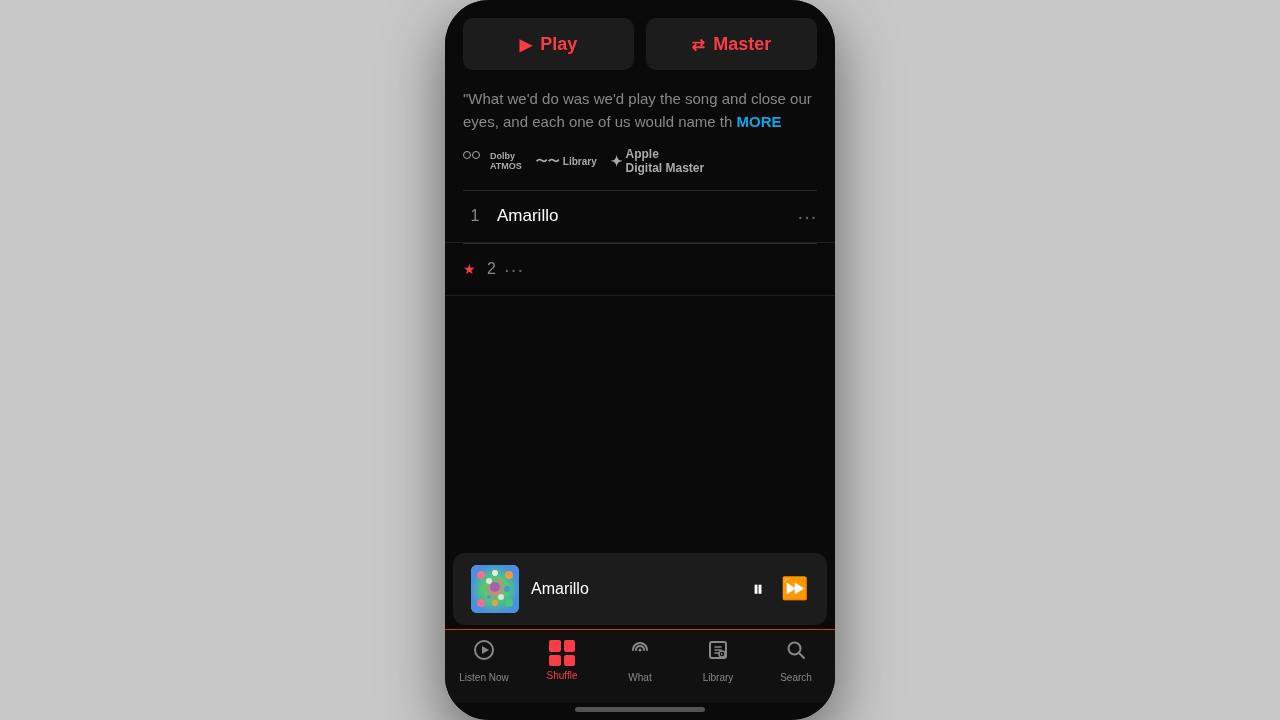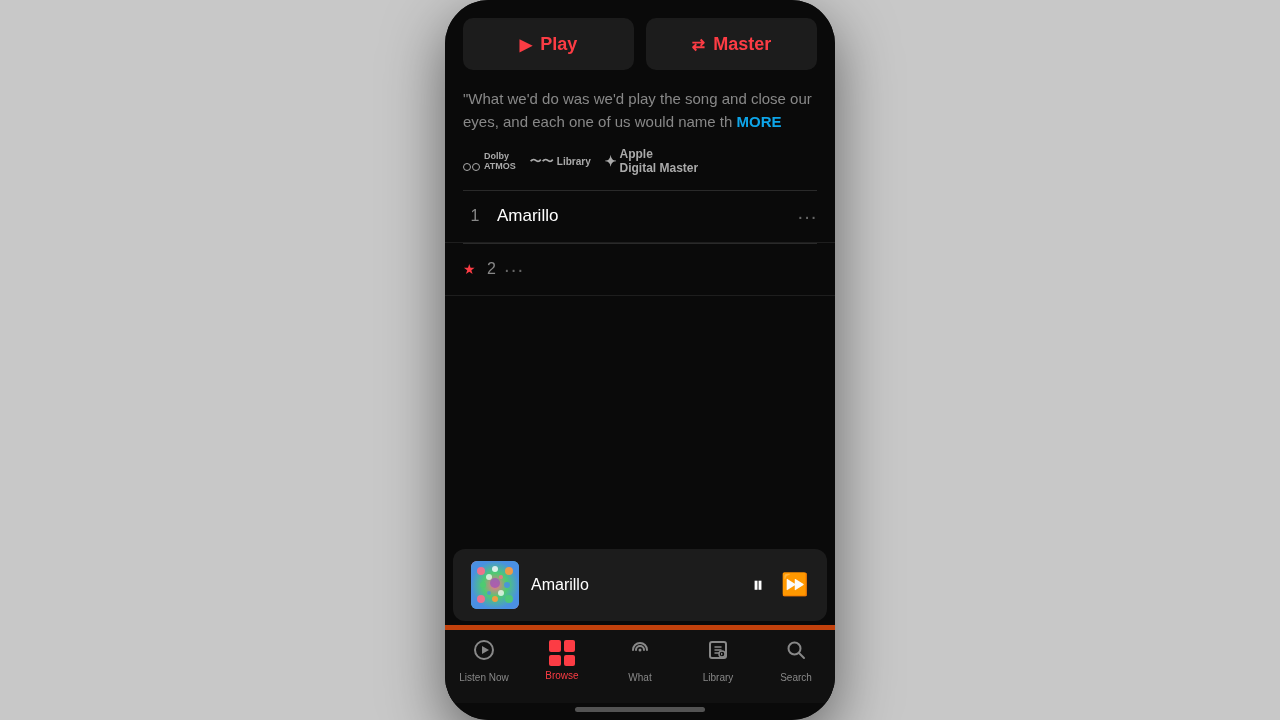--- a/index.html
+++ b/index.html
@@ -92,22 +92,22 @@
     .badge {
       display: flex;
       align-items: center;
       gap: 4px;
       color: #888;
       font-size: 10px;
     }
 
     .dolby-logo {
       display: flex;
-      align-items: flex-end;
-      gap: 4px;
+      align-items: flex-start;
+      gap: 10px;
       color: #aaa;
       font-size: 10px;
       font-weight: 700;
     }
 
     .dolby-circles {
       display: flex;
       gap: 1px;
     }
 
@@ -232,21 +232,21 @@
       background: none;
       border: none;
       color: #fff;
       font-size: 22px;
       cursor: pointer;
     }
 
     
     .tab-bar {
       background: #111;
-      border-top: 5px solid #c2410c;
+      border-top: 1px solid #c2410c;
       padding: 8px 0 20px;
       display: flex;
       justify-content: space-around;
       align-items: center;
     }
 
     .tab-item {
       display: flex;
       flex-direction: column;
       align-items: center;
@@ -412,21 +412,21 @@
 
       <div class="tab-item">
         <span class="tab-icon active">
           <div class="browse-grid">
             <div class="browse-square"></div>
             <div class="browse-square"></div>
             <div class="browse-square"></div>
             <div class="browse-square"></div>
           </div>
         </span>
-        <span class="tab-label active">Browse</span>
+        <span class="tab-label active">Shuffle</span>
       </div>
 
       <div class="tab-item">
         <span class="tab-icon">
           <svg width="24" height="24" viewBox="0 0 24 24" fill="none">
             <path d="M5 12a7 7 0 0 1 14 0" stroke="#888" stroke-width="2" fill="none" stroke-linecap="round"></path>
             <path d="M8 12a4 4 0 0 1 8 0" stroke="#888" stroke-width="2" fill="none" stroke-linecap="round"></path>
             <circle cx="12" cy="12" r="1.5" fill="#888"></circle>
           </svg>
         </span>

